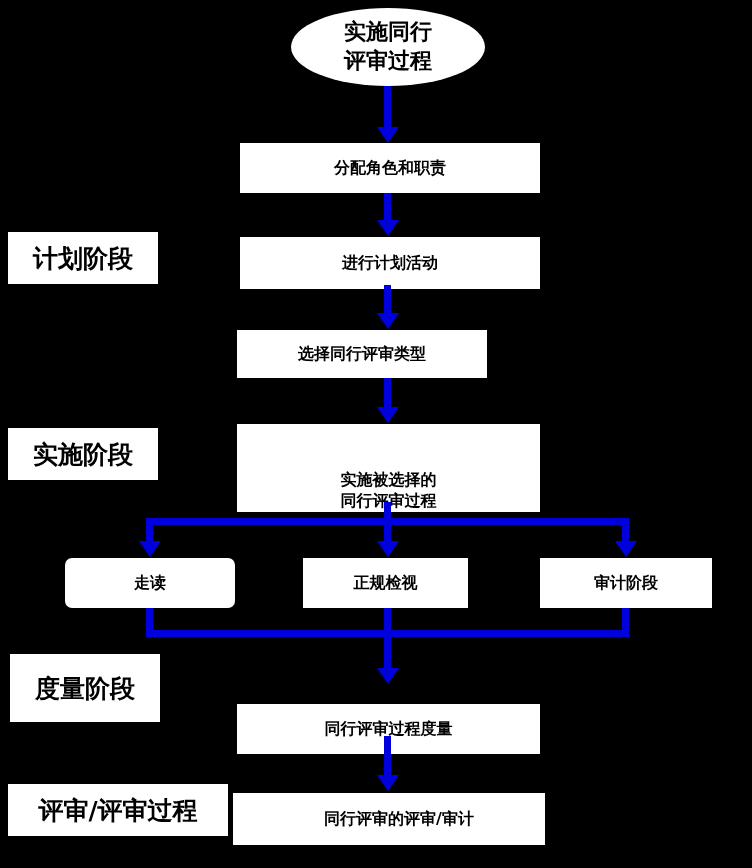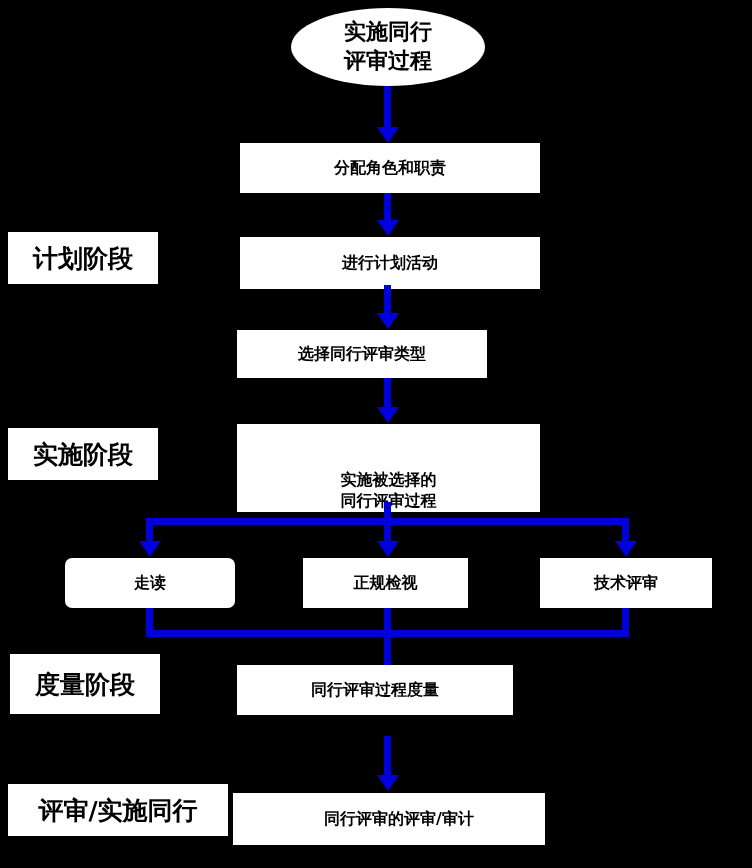--- a/index.html
+++ b/index.html
@@ -123,42 +123,42 @@
   <div class="head-down" style="left:377px;top:541px;"></div>
   <div class="head-down" style="left:615px;top:541px;"></div>
 
   <div class="node" style="left:65px;top:558px;width:170px;height:50px;border-radius:7px;">
     <span>走读</span>
   </div>
   <div class="node" style="left:303px;top:558px;width:165px;height:50px;">
     <span>正规检视</span>
   </div>
   <div class="node" style="left:540px;top:558px;width:172px;height:50px;">
-    <span>技术评审</span>
+    <span>审计阶段</span>
   </div>
 
   <div class="shaft-v" style="left:146px;top:608px;height:29px;"></div>
   <div class="shaft-v" style="left:384px;top:608px;height:29px;"></div>
   <div class="shaft-v" style="left:622px;top:608px;height:29px;"></div>
   <div class="shaft-h" style="left:146px;top:630px;width:483px;"></div>
   <div class="shaft-v" style="left:384px;top:637px;height:32px;"></div>
   <div class="head-down" style="left:377px;top:668px;"></div>
 
-  <div class="phase" style="left:10px;top:654px;width:150px;height:60px;">
+  <div class="phase" style="left:10px;top:654px;width:150px;height:68px;">
     <span>度量阶段</span>
   </div>
 
-  <div class="node" style="left:237px;top:665px;width:276px;height:50px;">
+  <div class="node" style="left:237px;top:704px;width:303px;height:50px;">
     <span>同行评审过程度量</span>
   </div>
 
   <div class="shaft-v" style="left:384px;top:736px;height:40px;"></div>
   <div class="head-down" style="left:377px;top:775px;"></div>
 
   <div class="phase" style="left:8px;top:784px;width:220px;height:52px;">
-    <span>评审/实施同行</span>
+    <span>评审/评审过程</span>
   </div>
 
   <div class="node" style="left:233px;top:793px;width:312px;height:52px;padding-left:20px;">
     <span>同行评审的评审/审计</span>
   </div>
 
 </div>
 
 </body></html>

